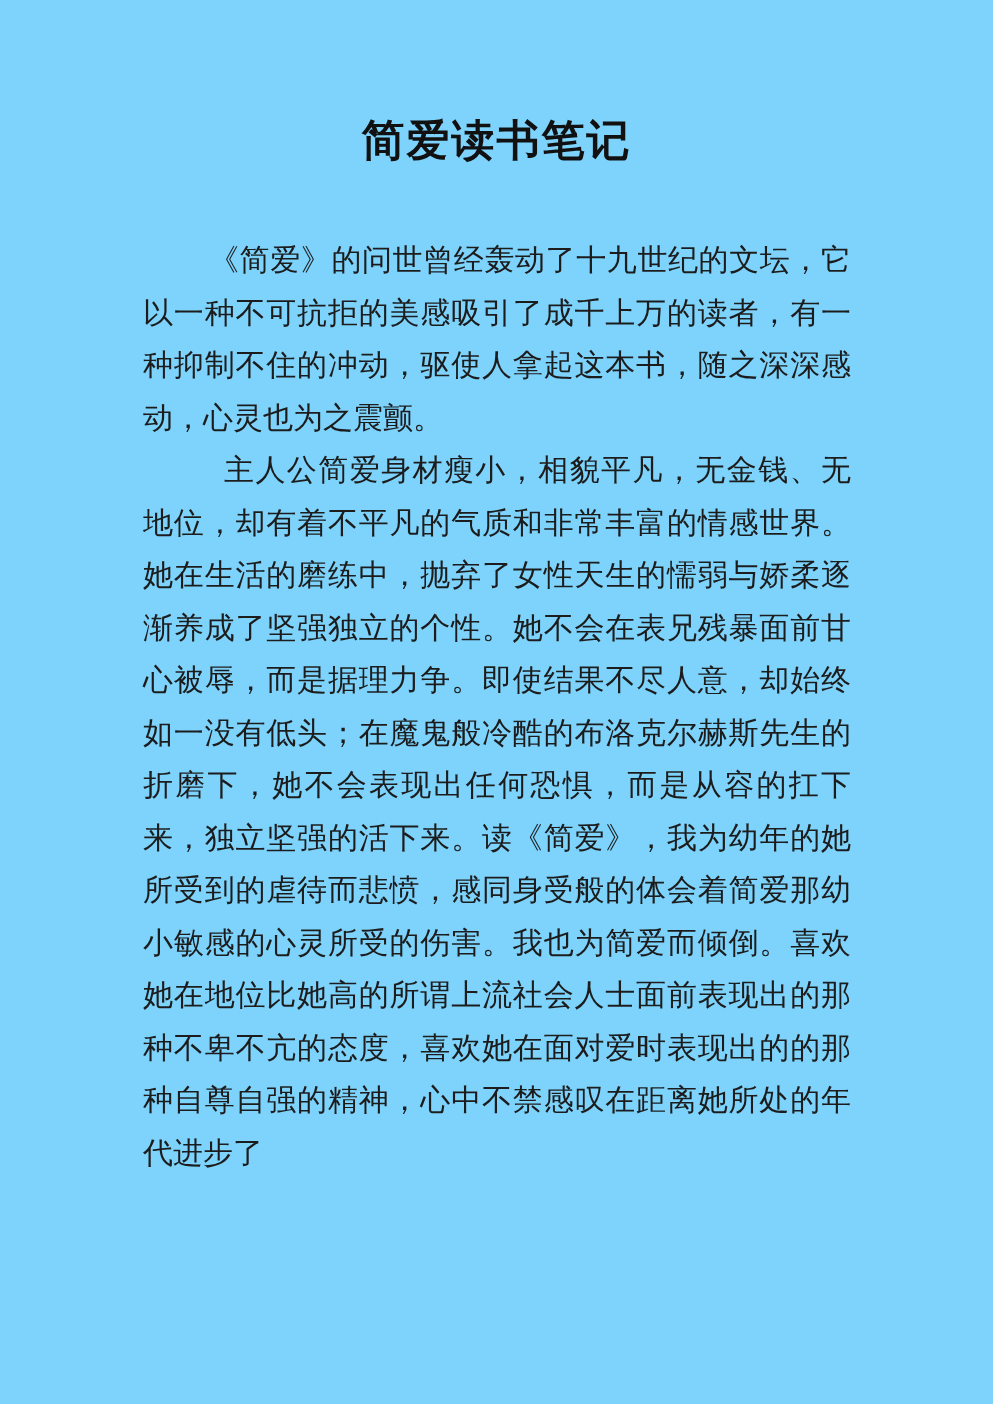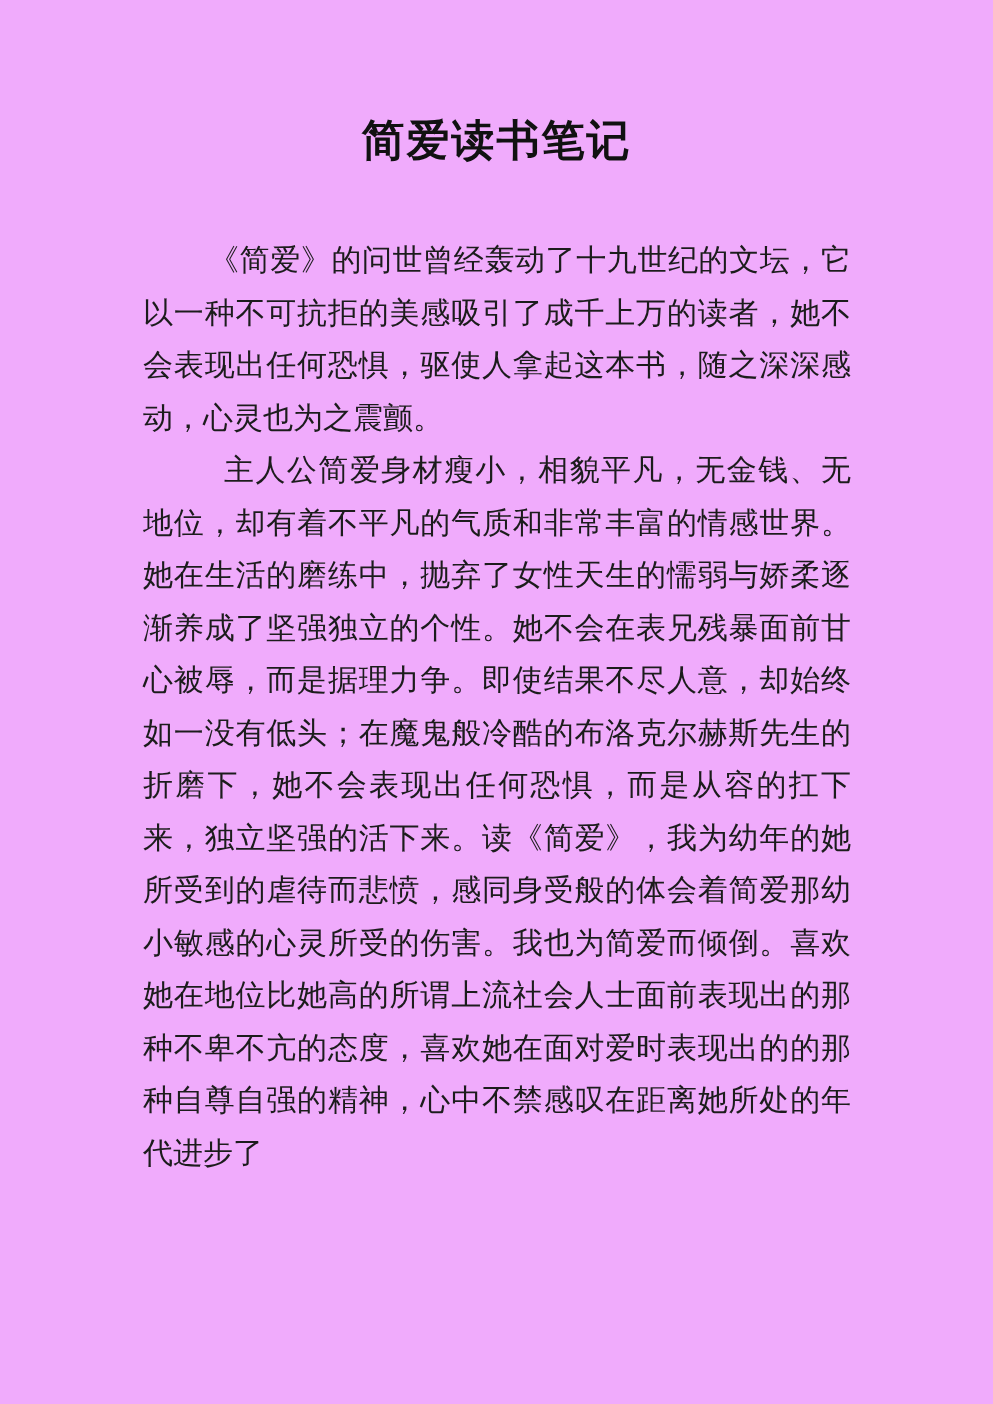--- a/index.html
+++ b/index.html
@@ -4,21 +4,21 @@
 <style>
   html, body {
     margin: 0;
     padding: 0;
     background: #ffffff;
   }
   .page {
     position: relative;
     width: 993px;
     height: 1404px;
-    background: #f0abfc;
+    background: #7dd3fc;
     overflow: hidden;
     font-family: "Liberation Serif", "DejaVu Serif", serif;
     color: #1c1c1c;
   }
   .doc-title {
     margin: 0;
     padding-top: 112px;
     text-align: center;
     font-size: 43px;
     font-weight: bold;
@@ -39,16 +39,16 @@
   .indent-a { text-indent: 2.2em; }
   .indent-b { text-indent: 2.7em; }
 </style>
 </head>
 <body>
 
 <div class="page">
   <h1 class="doc-title">简爱读书笔记</h1>
 
   <div class="doc-body">
-    <p class="indent-a">《简爱》的问世曾经轰动了十九世纪的文坛，它以一种不可抗拒的美感吸引了成千上万的读者，她不会表现出任何恐惧，驱使人拿起这本书，随之深深感动，心灵也为之震颤。</p>
+    <p class="indent-a">《简爱》的问世曾经轰动了十九世纪的文坛，它以一种不可抗拒的美感吸引了成千上万的读者，有一种抑制不住的冲动，驱使人拿起这本书，随之深深感动，心灵也为之震颤。</p>
     <p class="indent-b">主人公简爱身材瘦小，相貌平凡，无金钱、无地位，却有着不平凡的气质和非常丰富的情感世界。她在生活的磨练中，抛弃了女性天生的懦弱与娇柔逐渐养成了坚强独立的个性。她不会在表兄残暴面前甘心被辱，而是据理力争。即使结果不尽人意，却始终如一没有低头；在魔鬼般冷酷的布洛克尔赫斯先生的折磨下，她不会表现出任何恐惧，而是从容的扛下来，独立坚强的活下来。读《简爱》，我为幼年的她所受到的虐待而悲愤，感同身受般的体会着简爱那幼小敏感的心灵所受的伤害。我也为简爱而倾倒。喜欢她在地位比她高的所谓上流社会人士面前表现出的那种不卑不亢的态度，喜欢她在面对爱时表现出的的那种自尊自强的精神，心中不禁感叹在距离她所处的年代进步了</p>
   </div>
 </div>
 
 </body></html>

